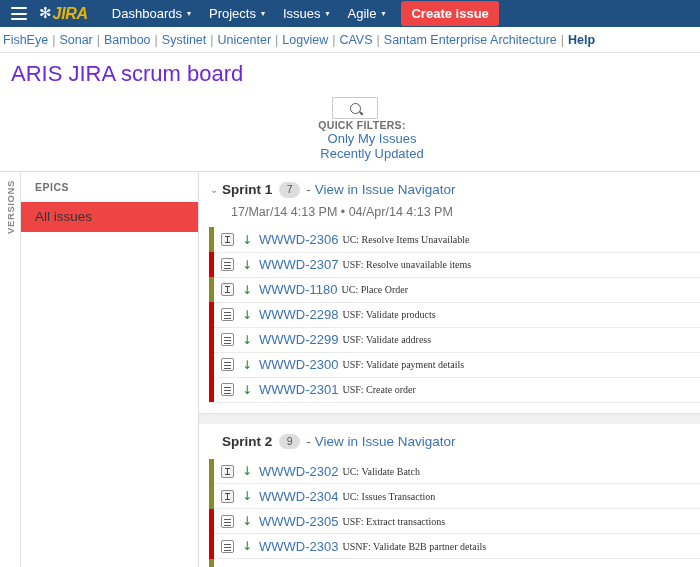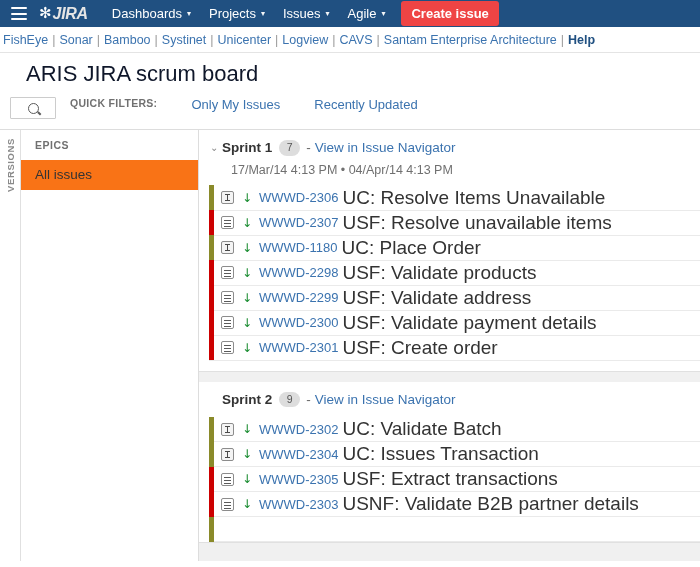--- a/index.html
+++ b/index.html
@@ -49,21 +49,21 @@
     cursor: pointer;
   }
   .jira-mark {
     font-size: 15px;
     color: #ffffff;
     line-height: 1;
     margin-right: 1px;
     font-family: "DejaVu Sans", sans-serif;
   }
   .jira-word {
-    color: #e5e5e5;
+    color: #eab308;
     font-weight: bold;
     font-size: 16px;
     letter-spacing: -0.3px;
     font-style: italic;
     font-family: "Liberation Sans", sans-serif;
   }
   .nav-item {
     color: #ffffff;
     font-size: 13px;
     padding: 5px 8px;
@@ -120,28 +120,30 @@
     padding: 0 4px;
   }
 
   
   .board-head {
     padding: 9px 0 0 10px;
     background: #ffffff;
   }
   .board-title {
     font-size: 22px;
-    color: #0f172a;
+    color: #6d28d9;
     font-weight: normal;
-    margin: 0 0 11px 16px;
+    margin: 0 0 11px 1px;
     line-height: 1.1;
   }
   .filterrow {
     display: flex;
+    align-items: center;
     padding-bottom: 10px;
+    flex-direction: column;
   }
   .search-box {
     width: 46px;
     height: 22px;
     border: 1px solid #cccccc;
     background: #ffffff;
     display: flex;
     align-items: center;
     justify-content: center;
     box-sizing: border-box;
@@ -227,21 +229,21 @@
     padding: 9px 0 9px 14px;
     text-transform: uppercase;
   }
   .epic-item {
     font-size: 13.5px;
     color: #333333;
     padding: 7px 0 8px 14px;
     cursor: pointer;
   }
   .epic-item.selected {
-    background: #f97316;
+    background: #ef4444;
   }
 
   
   .board-main {
     flex: 1 1 auto;
     background: #f0f0f0;
     overflow: hidden;
     position: relative;
   }
   .sprint-block {
@@ -380,23 +382,24 @@
   .issue-key {
     color: #3b73af;
     font-size: 13px;
     margin-right: 4px;
     white-space: nowrap;
     text-decoration: none;
     cursor: pointer;
   }
   .issue-summary {
     color: #333333;
-    font-size: 19px;
+    font-size: 10px;
     white-space: nowrap;
     overflow: hidden;
+    font-family: Liberation Serif, serif;
   }
 </style>
 </head>
 <body>
 
 <div class="topbar">
   <div class="hamburger">
     <i></i>
       <i></i>
       <i></i>

